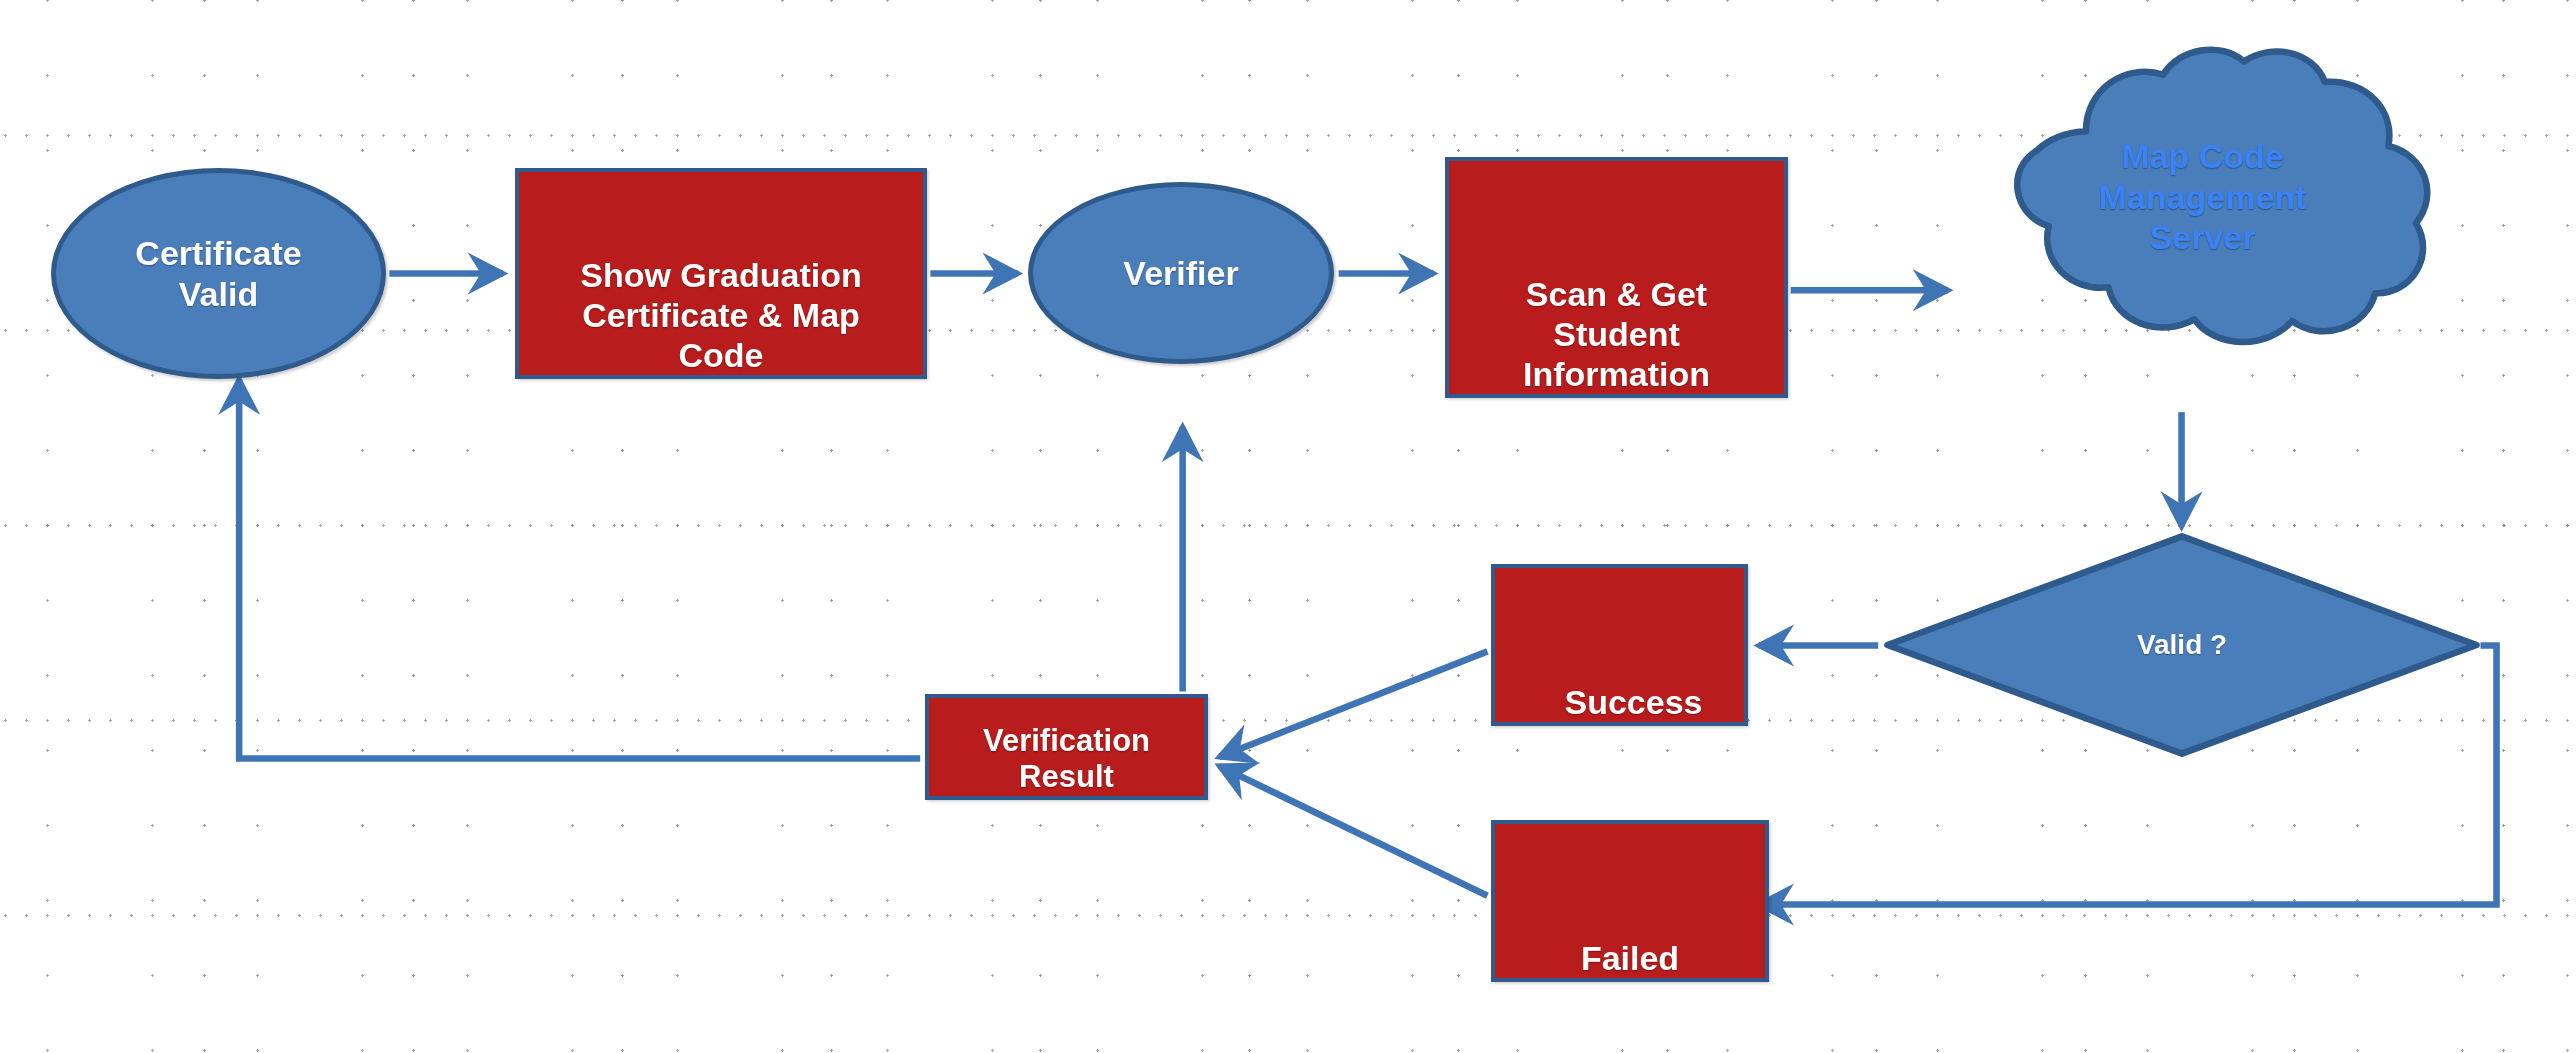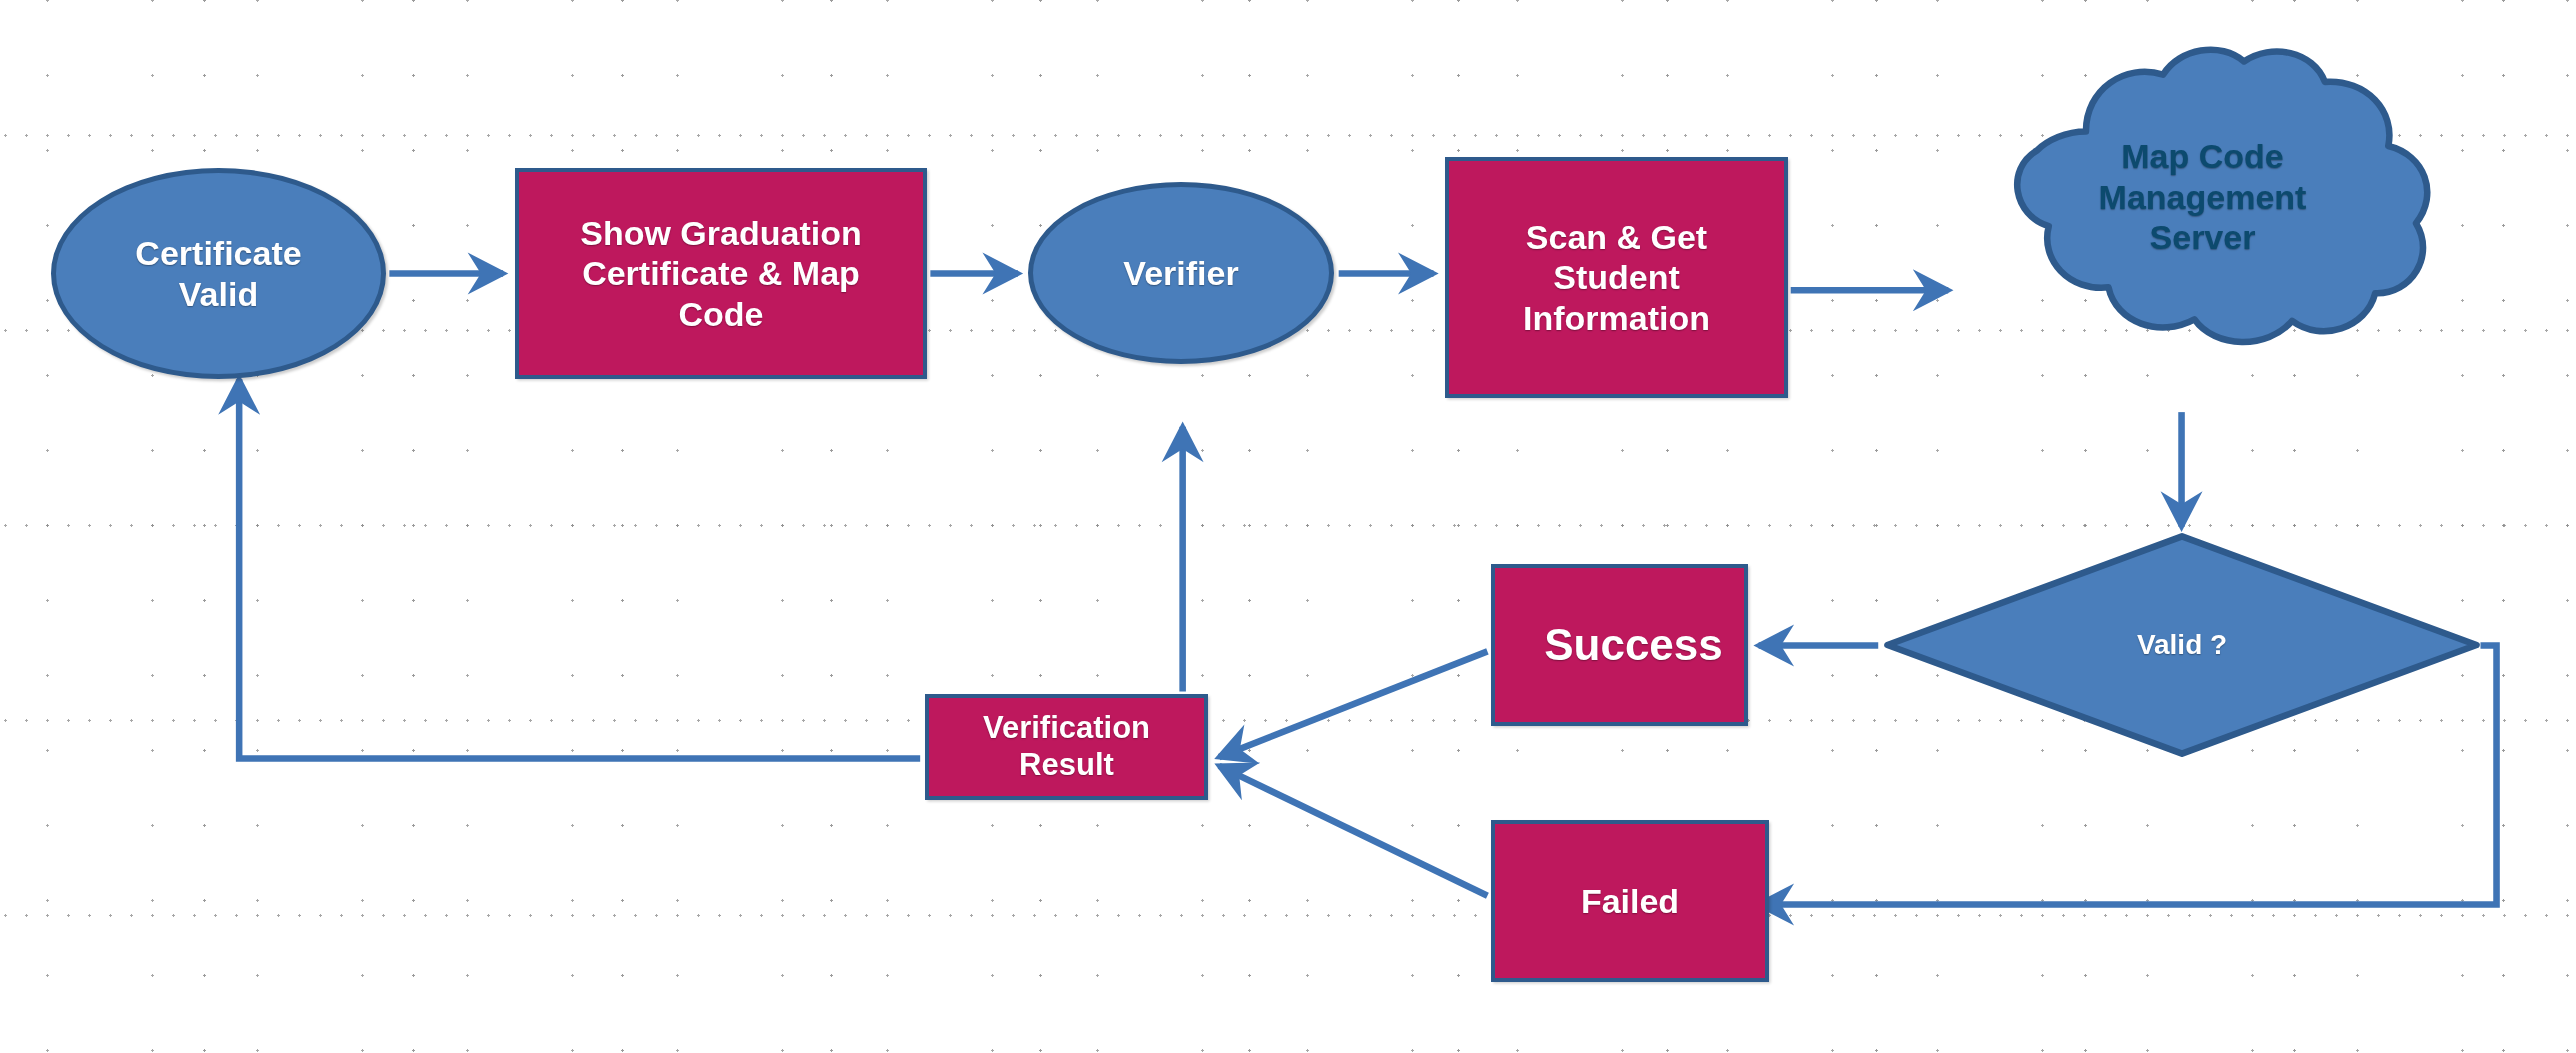--- a/index.html
+++ b/index.html
@@ -31,41 +31,42 @@
   }
   svg#wires{position:absolute;left:0;top:0;width:2576px;height:1054px;overflow:visible;}
 
   .node{position:absolute;box-sizing:border-box;display:flex;align-items:center;justify-content:center;text-align:center;}
   .node .lbl{
     color:#ffffff;font-weight:bold;line-height:1.18;
     text-shadow:0 0.7px 1.5px rgba(0,0,0,.35);
     white-space:pre-line;padding:0 7.3px;
   }
   .rect{
-    background:#be185d;
+    background:#b91c1c;
     border:4.4px solid #2E5A8C;
     box-shadow:2.2px 2.2px 2.9px rgba(0,0,0,.20);
+    align-items:flex-end;
   }
   .ellipse{
     background:#4A7EBB;
     border:5.1px solid #2E5A8C;
     border-radius:50%;
     box-shadow:2.2px 2.2px 2.9px rgba(0,0,0,.20);
   }
   .diamond-wrap{position:absolute;}
   .diamond-wrap svg{position:absolute;left:0;top:0;}
   .diamond-wrap .lbl{
     position:absolute;inset:0;display:flex;align-items:center;justify-content:center;
     color:#fff;font-weight:bold;text-shadow:0 0.7px 1.5px rgba(0,0,0,.35);
   }
   .cloud-wrap{position:absolute;}
   .cloud-wrap svg{position:absolute;left:0;top:0;}
   .cloud-wrap .lbl{
     position:absolute;inset:0;display:flex;align-items:center;justify-content:center;
-    color:#0c4a6e;font-weight:bold;text-align:center;line-height:1.2;white-space:pre-line;
+    color:#3b82f6;font-weight:bold;text-align:center;line-height:1.2;white-space:pre-line;
     text-shadow:0 0.7px 1.5px rgba(0,0,0,.35);
   }
 </style>
 </head>
 <body>
 
 <div id="stage">
   <div id="grid"></div>
   <div id="gridrows"></div>
 
@@ -133,21 +134,21 @@
   </div>
 
   <div class="diamond-wrap" style="left:1883px;top:532px;width:598px;height:226px;">
     <svg width="598" height="226" viewBox="0 0 820 310">
       <polygon points="410,6 814,155 410,304 6,155" fill="#4A7EBB" stroke="#2E5A8C" stroke-width="9" stroke-linejoin="round"></polygon>
     </svg>
     <span class="lbl" style="font-size:28px;">Valid ?</span>
   </div>
 
   <div class="node rect" style="left:1491px;top:564px;width:257px;height:162px;">
-    <span class="lbl" style="font-size:44px;margin-left:28px;">Success</span>
+    <span class="lbl" style="font-size:34px;margin-left:28px;">Success</span>
   </div>
 
   <div class="node rect" style="left:1491px;top:820px;width:278px;height:162px;">
     <span class="lbl" style="font-size:34px;">Failed</span>
   </div>
 
   <div class="node rect" style="left:925px;top:694px;width:283px;height:106px;">
     <span class="lbl" style="font-size:31px;">Verification
 Result</span>
   </div>

